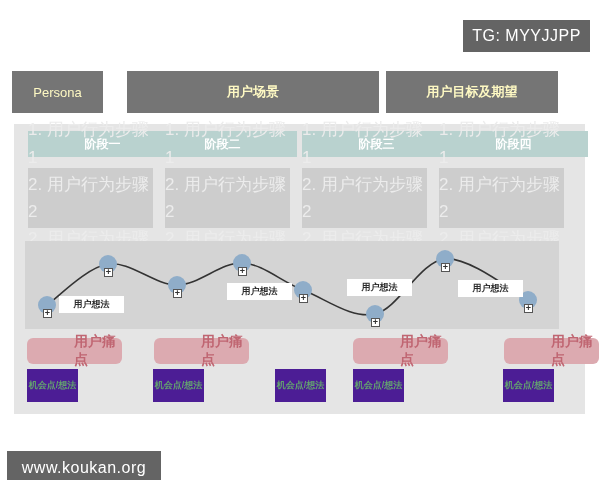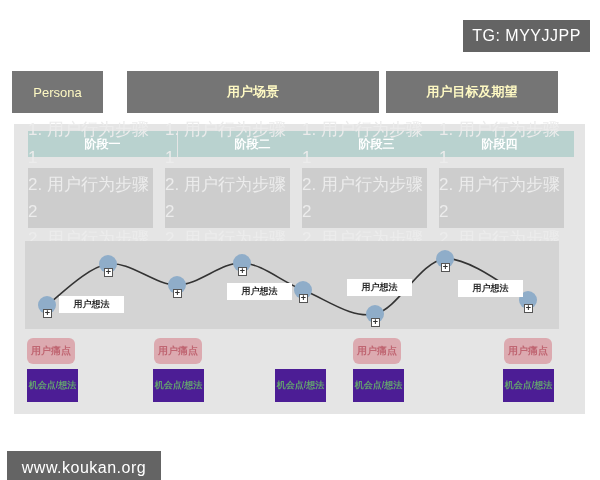--- a/index.html
+++ b/index.html
@@ -49,22 +49,22 @@
   }
   .plus-marker{
     position:absolute;width:9px;height:9px;background:#ffffff;
     border:1px solid #555555;box-sizing:border-box;z-index:4;
     color:#333333;font-size:9px;line-height:6px;text-align:center;
     font-weight:bold;cursor:pointer;
   }
   .pain-box{
     position:absolute;top:214px;height:26px;width:48px;
     background:#dcaab0;color:#c06672;border-radius:6px;
-    font-size:10px;font-weight:bold;
-    display:flex;align-items:center;justify-content:center;
+    font-size:14px;font-weight:bold;
+    display:flex;align-items:center;justify-content:center;padding-left:47px;
   }
   .opp-box{
     position:absolute;top:245px;height:33px;width:51px;
     background:#4c1d95;color:#63a16f;
     font-size:9px;font-weight:bold;
     display:flex;align-items:center;justify-content:center;
   }
 </style>
 </head>
 <body>
@@ -84,33 +84,33 @@
 </div>
 
 <div id="panel">
   <div id="stages-container">
       <div class="stage-header" style="left: 14px;">阶段一</div>
       <div class="steps-box" style="left: 14px;">
         <div>1. 用户行为步骤1</div>
         <div>2. 用户行为步骤2</div>
         <div>2. 用户行为步骤3</div>
       </div>
-      <div class="stage-header" style="left: 164px; font-family: Liberation Serif, serif;">阶段二</div>
+      <div class="stage-header" style="left: 134px; font-family: Liberation Serif, serif;">阶段二</div>
       <div class="steps-box" style="left: 151px;">
         <div>1. 用户行为步骤1</div>
         <div>2. 用户行为步骤2</div>
         <div>2. 用户行为步骤3</div>
       </div>
       <div class="stage-header" style="left: 288px;">阶段三</div>
       <div class="steps-box" style="left: 288px;">
         <div>1. 用户行为步骤1</div>
         <div>2. 用户行为步骤2</div>
         <div>2. 用户行为步骤3</div>
       </div>
-      <div class="stage-header" style="left: 411px;">阶段四</div>
+      <div class="stage-header" style="left: 425px;">阶段四</div>
       <div class="steps-box" style="left: 425px;">
         <div>1. 用户行为步骤1</div>
         <div>2. 用户行为步骤2</div>
         <div>2. 用户行为步骤3</div>
       </div>
     </div>
   <div id="curve-area">
       <svg id="curve-svg" width="534" height="88">
         <path d="M 22 64 C 32.166666666666664 57.166666666666664, 61.33333333333333 26.333333333333332, 83 23 C 104.66666666666667 19.666666666666668, 129.66666666666666 44.166666666666664, 152 44 C 174.33333333333334 43.833333333333336, 196 21.166666666666668, 217 22 C 238 22.833333333333332, 255.83333333333334 40.5, 278 49 C 300.1666666666667 57.5, 326.3333333333333 78.16666666666667, 350 73 C 373.6666666666667 67.83333333333333, 394.5 20.333333333333332, 420 18 C 445.5 15.666666666666666, 489.1666666666667 52.166666666666664, 503 59" fill="none" stroke="#333333" stroke-width="1.6"></path>
         <circle cx="22" cy="64" r="9" fill="#8fadc9"></circle>

